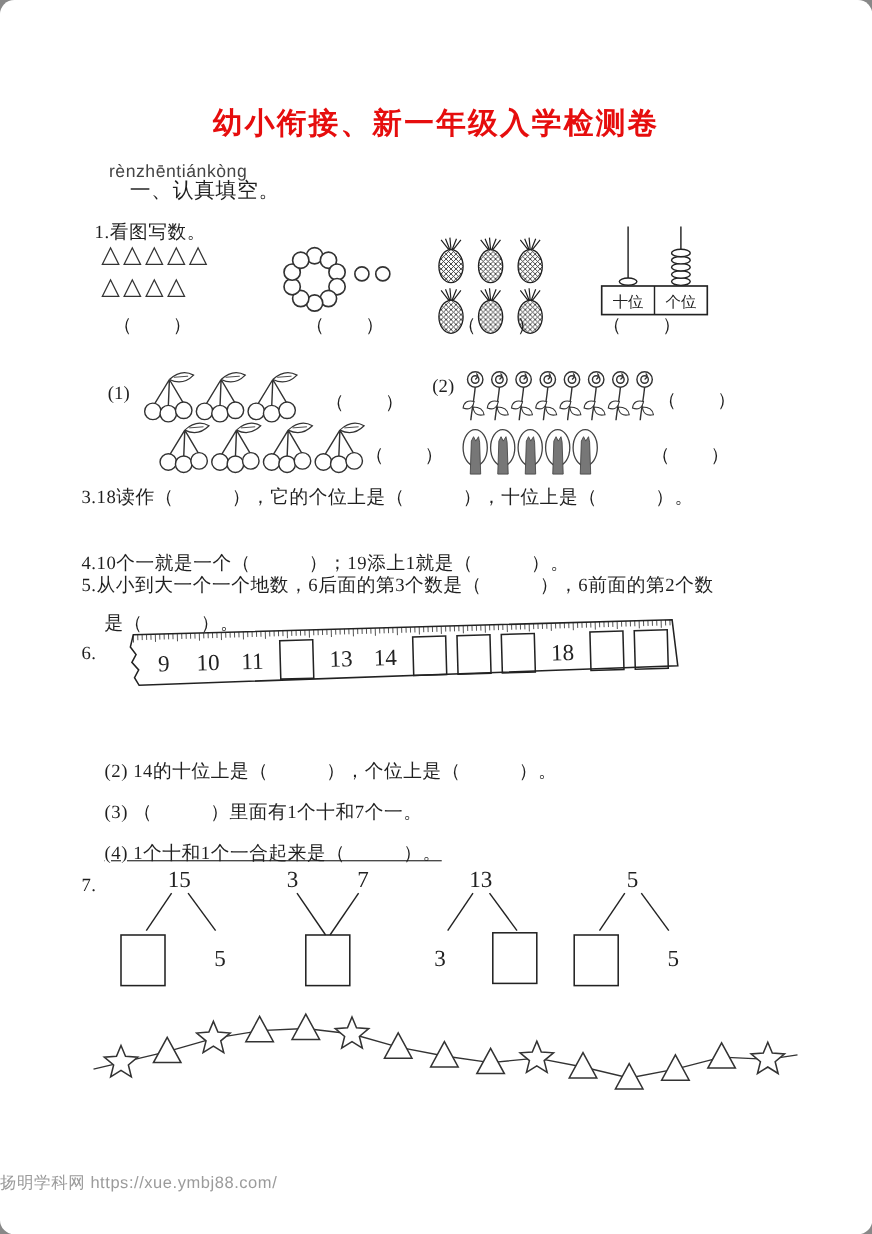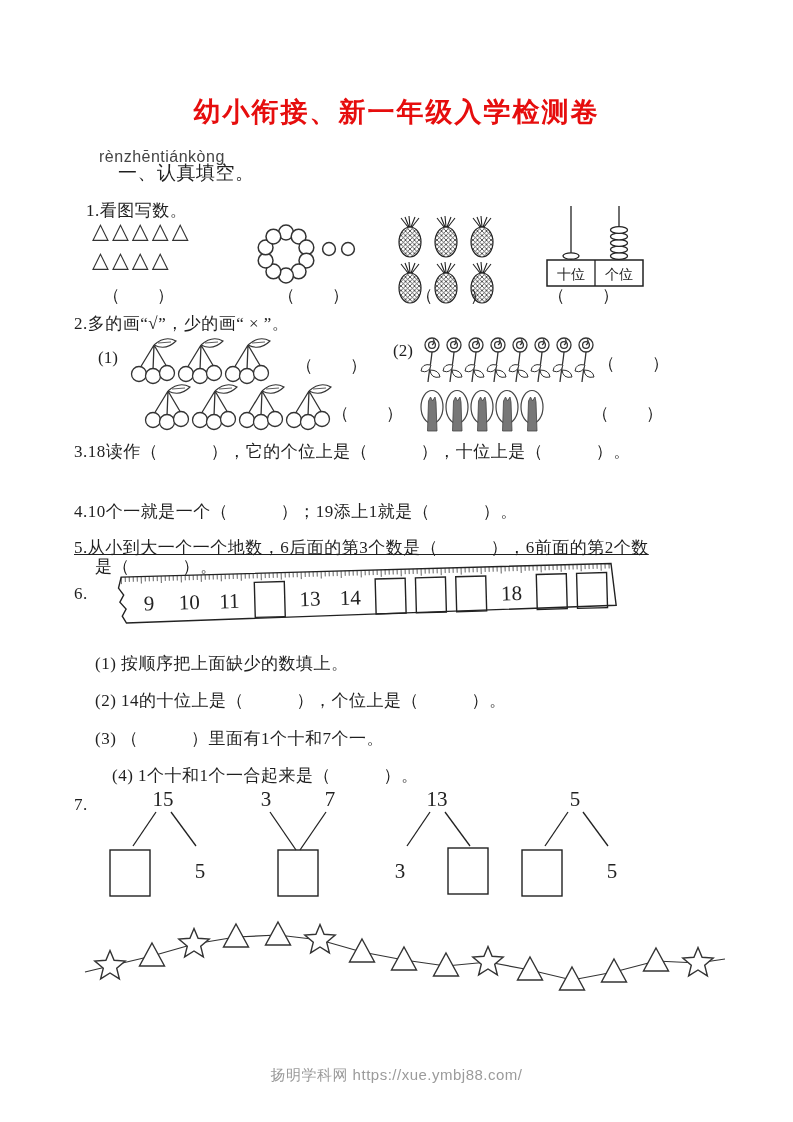--- a/index.html
+++ b/index.html
@@ -1,17 +1,17 @@
 <!DOCTYPE html>
 <html><head>
 <meta charset="utf-8">
 <style>
   html,body{margin:0;padding:0;background:#888;}
   .page{position:relative;width:793px;height:1122px;background:#ffffff;margin:0 auto;overflow:hidden;
-        font-family:"Liberation Serif","DejaVu Serif",serif;color:#1f1f1f;}
+        font-family:"Liberation Serif","DejaVu Serif",serif;color:#1f1f1f;border-radius:13px;}
   .abs{position:absolute;}
   .title{top:94px;left:0;width:100%;text-align:center;font-size:27px;font-weight:bold;letter-spacing:2px;}
   .pinyin{left:99px;top:148px;font-size:16px;color:#444;font-family:"Liberation Sans",sans-serif;letter-spacing:0.5px;}
   .section-label{left:74px;top:160px;font-size:19px;margin-left:44px;}
   .qtext{font-size:17px;letter-spacing:0.5px;white-space:nowrap;}
   .q1-label{left:86px;top:199px;}
   .pic-triangles{left:92px;top:216px;font-size:22px;line-height:29px;letter-spacing:3px;color:#333;}
   .pic-circles{left:252px;top:222px;}
   .pic-pineapples{left:388px;top:208px;}
   .pic-abacus{left:538px;top:204px;}
@@ -21,33 +21,33 @@
   .tag{font-size:17px;}
   .tag1{left:98px;top:348px;}.tag2{left:393px;top:341px;}
   .cherries1{left:126px;top:334px;}
   .cherries2{left:140px;top:380px;}
   .b2a{left:296px;top:354px;}.b2b{left:332px;top:402px;}
   .roses{left:420px;top:334px;}
   .bulbs{left:418px;top:386px;}
   .b2c{left:598px;top:352px;}.b2d{left:592px;top:402px;}
   .q3{left:74px;top:440px;}
   .q4{left:74px;top:500px;}
-  .q5a{left:74px;top:536px;text-decoration:underline;}
+  .q5a{left:74px;top:520px;}
   .q5b{left:95px;top:555px;}
   .q6-label{left:74px;top:584px;}
   .ruler-wrap{left:106px;top:566px;transform:rotate(-1.6deg);transform-origin:20px 40px;}
   .sub0{left:95px;top:652px;}
   .sub1{left:95px;top:689px;text-align:center;}
   .sub2{left:95px;top:727px;}
-  .sub3{left:112px;top:764px;}
+  .sub3{left:95px;top:764px;text-decoration:underline;}
   .q7-label{left:74px;top:795px;}
   .bond0{left:100px;top:786px;}.bond1{left:238px;top:786px;}.bond2{left:374px;top:786px;}.bond3{left:512px;top:786px;}
   .q8-label{left:74px;top:899px;}
   .chain{left:80px;top:916px;}
-  .footer{left:0;top:1066px;width:100%;text-align:center;font-size:15px;color:#9b9b9b;
+  .footer{left:0;top:1066px;width:100%;text-align:left;font-size:15px;color:#9b9b9b;
           font-family:"Liberation Sans","DejaVu Sans",sans-serif;letter-spacing:0.5px;}
 </style>
 </head>
 <body>
 
 <div class="page">
 
   <div class="abs title" style="color: rgb(230, 13, 13);">幼小衔接、新一年级入学检测卷</div>
 
   <div class="abs pinyin">rènzhēntiánkòng</div>
@@ -115,21 +115,20 @@
       <rect x="9" y="56" width="96" height="26" fill="white" stroke="#222" stroke-width="1.5"></rect>
       <line x1="57" y1="56" x2="57" y2="82" stroke="#222" stroke-width="1.3"></line>
       <text x="33" y="75" text-anchor="middle" font-size="14" font-family="'Liberation Serif',serif" fill="#222">十位</text>
       <text x="81" y="75" text-anchor="middle" font-size="14" font-family="'Liberation Serif',serif" fill="#222">个位</text>
       </svg></div>
   <span class="abs blank b1a">（　　）</span>
   <span class="abs blank b1b">（　　）</span>
   <span class="abs blank b1c">（　　）</span>
   <span class="abs blank b1d">（　　）</span>
 
-  <div class="abs q2-label qtext">2.多的画“√”，少的画“ × ”。</div>
   <span class="abs tag tag1">(1)</span>
   <div class="abs cherries1"><svg width="152" height="54" viewBox="0 0 152 54">
         <g transform="translate(2,2)" fill="white" stroke="#333" stroke-width="1.3">
     <path d="M26,9 L12,32 M26,9 L25,34 M26,9 L39,31" fill="none"></path>
     <path d="M26,9 Q37,-1 48,5 Q38,15 26,9" fill="white" stroke-width="1.1"></path>
     <line x1="30" y1="7" x2="43" y2="6" stroke-width="0.8"></line>
     <circle cx="11" cy="38" r="7.5"></circle>
           <circle cx="25" cy="40" r="7.5"></circle>
           <circle cx="39" cy="37" r="7.5"></circle>
         </g>
@@ -293,21 +292,20 @@
         <rect x="148.89999999999998" y="20" width="30" height="35" fill="none" stroke="#222" stroke-width="1.4"></rect>
         <text x="204.2" y="45" text-anchor="middle" font-size="21" font-family="'Liberation Serif',serif" fill="#222">13</text>
         <text x="244.5" y="45" text-anchor="middle" font-size="21" font-family="'Liberation Serif',serif" fill="#222">14</text>
         <rect x="269.79999999999995" y="20" width="30" height="35" fill="none" stroke="#222" stroke-width="1.4"></rect>
         <rect x="310.09999999999997" y="20" width="30" height="35" fill="none" stroke="#222" stroke-width="1.4"></rect>
         <rect x="350.4" y="20" width="30" height="35" fill="none" stroke="#222" stroke-width="1.4"></rect>
         <text x="405.7" y="45" text-anchor="middle" font-size="21" font-family="'Liberation Serif',serif" fill="#222">18</text>
         <rect x="431" y="20" width="30" height="35" fill="none" stroke="#222" stroke-width="1.4"></rect>
         <rect x="471.29999999999995" y="20" width="30" height="35" fill="none" stroke="#222" stroke-width="1.4"></rect>
       </svg></div>
-  <div class="abs sub0 qtext">(1) 按顺序把上面缺少的数填上。</div>
   <div class="abs sub1 qtext">(2) 14的十位上是（　　　），个位上是（　　　）。</div>
   <div class="abs sub2 qtext">(3) （　　　）里面有1个十和7个一。</div>
   <div class="abs sub3 qtext">(4) 1个十和1个一合起来是（　　　）。</div>
 
   <div class="abs q7-label qtext">7.</div>
   <div class="abs bond0"><svg width="130" height="115" viewBox="0 0 130 115">
         <text x="63" y="20" font-size="21" font-family="'Liberation Serif',serif" fill="#222" text-anchor="middle">15</text>
          <line x1="56" y1="26" x2="33" y2="60" stroke="#222" stroke-width="1.3"></line>
         <line x1="71" y1="26" x2="96" y2="60" stroke="#222" stroke-width="1.3"></line>
         <rect x="10" y="64" width="40" height="46" fill="none" stroke="#222" stroke-width="1.4"></rect>

